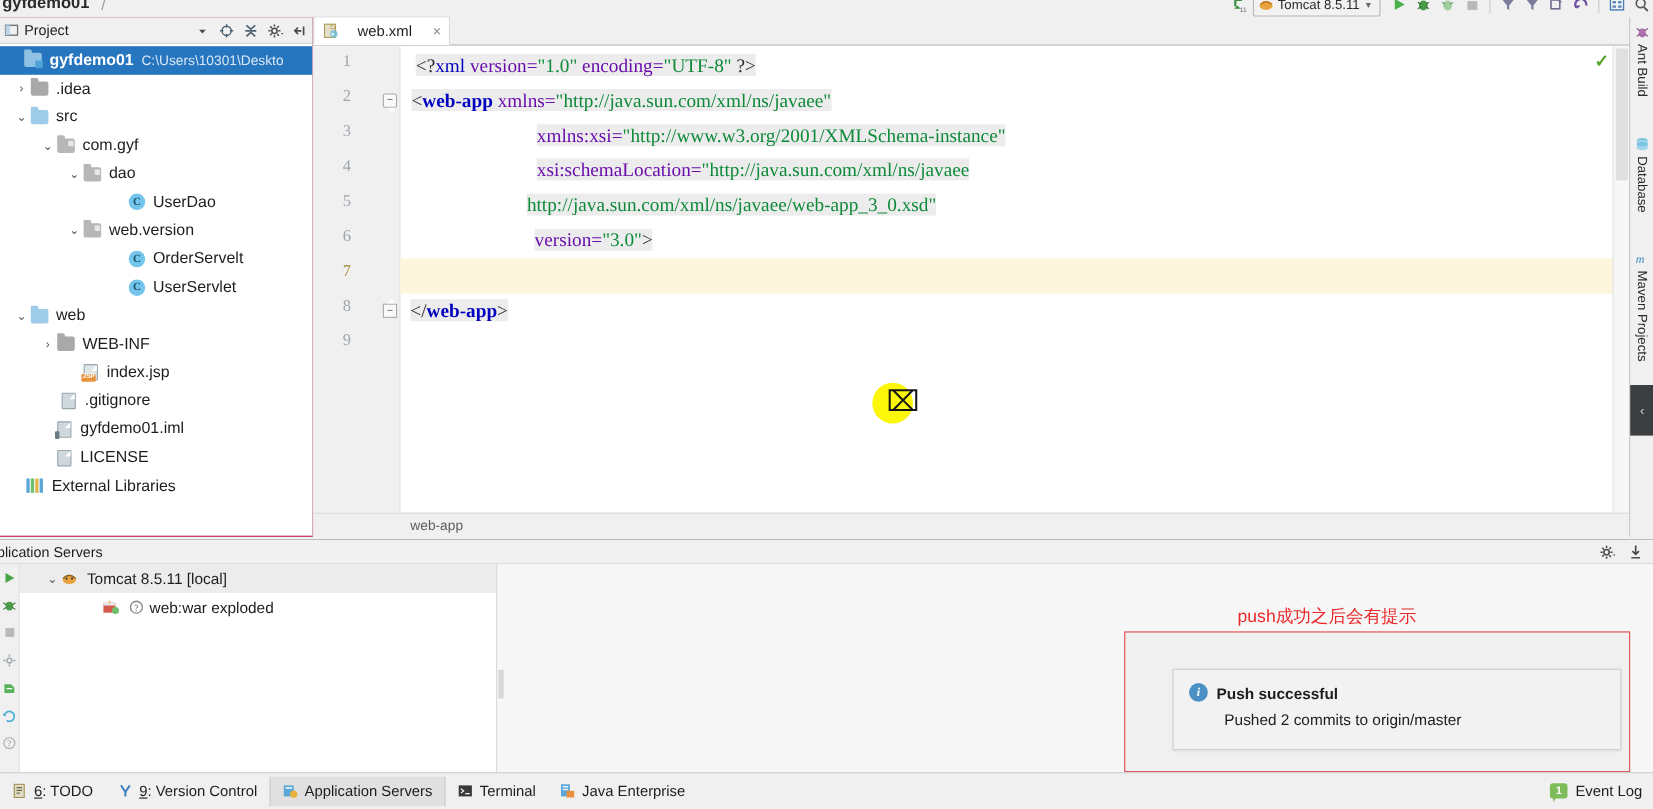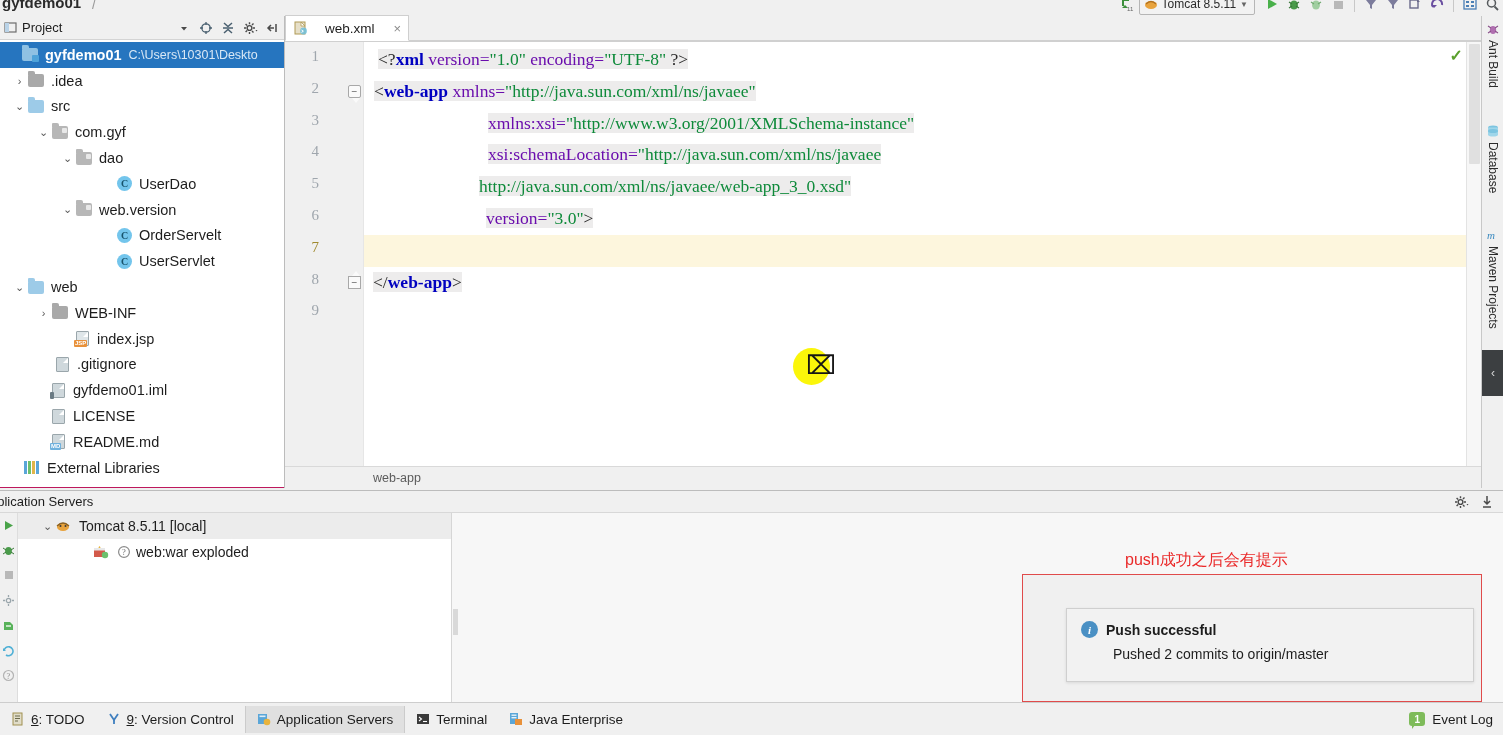--- a/index.html
+++ b/index.html
@@ -148,21 +148,21 @@
   .cl {
     position: relative; height: 31.8px; line-height: 31.8px; white-space: pre;
     font-family: "Liberation Serif", serif; font-size: 17.5px; letter-spacing: 0px;
   }
   .cl .hl { background: #edecec; }
   .cl.current { background: #fdf6dd; }
   .k-tag   { color: #0000c0; font-weight: bold; }
   .k-attr  { color: #6a0dad; }
   .k-val   { color: #0e8a3a; }
   .k-punc  { color: #2b2b2b; }
-  .k-pi    { color: #0000c0; font-weight: bold; }
+  .k-pi    { color: #0000c0; font-weight: normal; }
 
   .editor-scroll {
     position: absolute; right: 0; top: 0; width: 15px; height: 100%;
     background: #f7f7f7; border-left: 1px solid #e3e3e3;
   }
   .scroll-thumb { position: absolute; left: 2px; top: 2px; width: 11px; height: 120px; background: #e0e0e0; border-radius: 1px; }
   .err-ok { position: absolute; right: 18px; top: 4px; font-size: 16px; color: #5aa02c; font-weight: bold; }
 
   .breadcrumb {
     position: absolute; left: 0; bottom: 0; width: 100%; height: 22px;
@@ -517,29 +517,20 @@
             </span>
           </span>
           <span class="lbl">gyfdemo01.iml</span>
         </div>
         <div class="row" style="padding-left: 34px;">
           <span class="arrow"></span>
           <span class="ico">
             <span class="file"></span>
           </span>
           <span class="lbl">LICENSE</span>
-        </div>
-        <div class="row" style="padding-left: 34px;">
-          <span class="arrow"></span>
-          <span class="ico">
-            <span class="file md">
-              <span class="tag">MD</span>
-            </span>
-          </span>
-          <span class="lbl">README.md</span>
         </div>
         <div class="row" style="padding-left: 8px;">
           <span class="arrow"></span>
           <span class="ico">
             <span class="extlib">
               <i style="background:#5aa6d8"></i>
               <i style="background:#6cc06c"></i>
               <i style="background:#e0b54a"></i>
               <i style="background:#5aa6d8"></i>
             </span>

